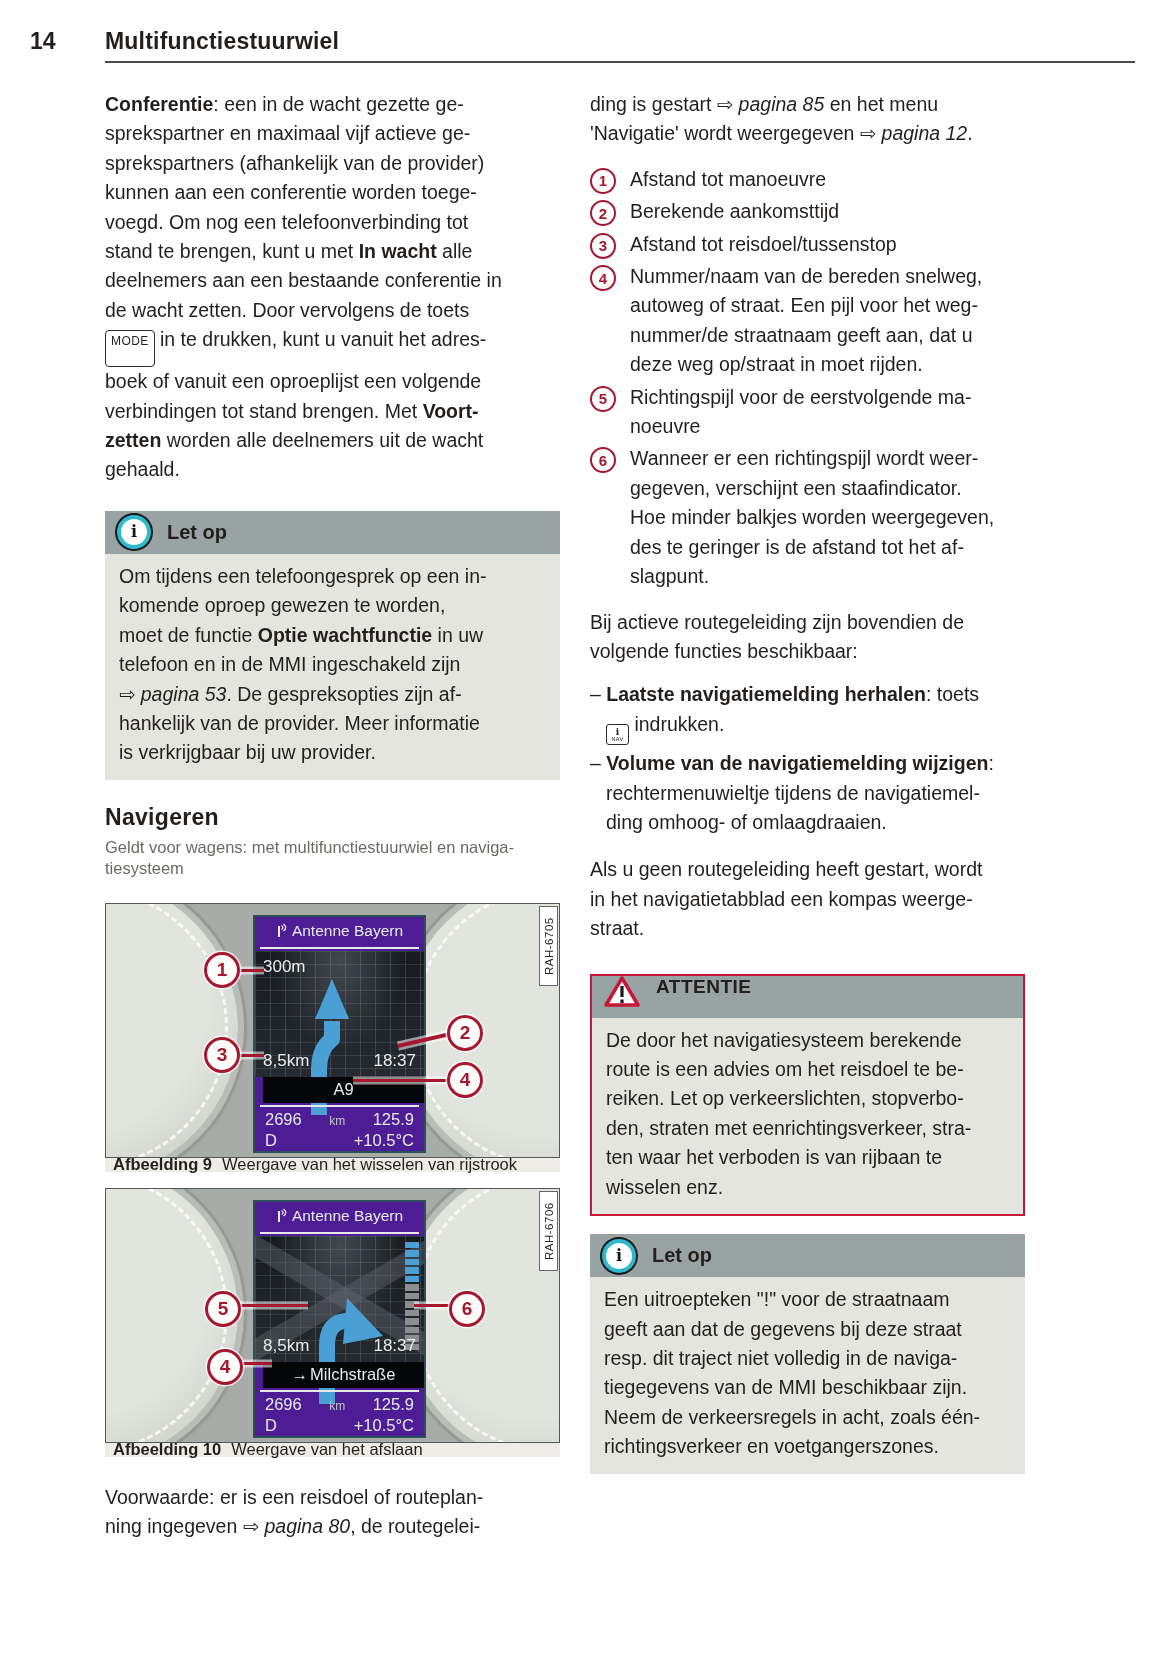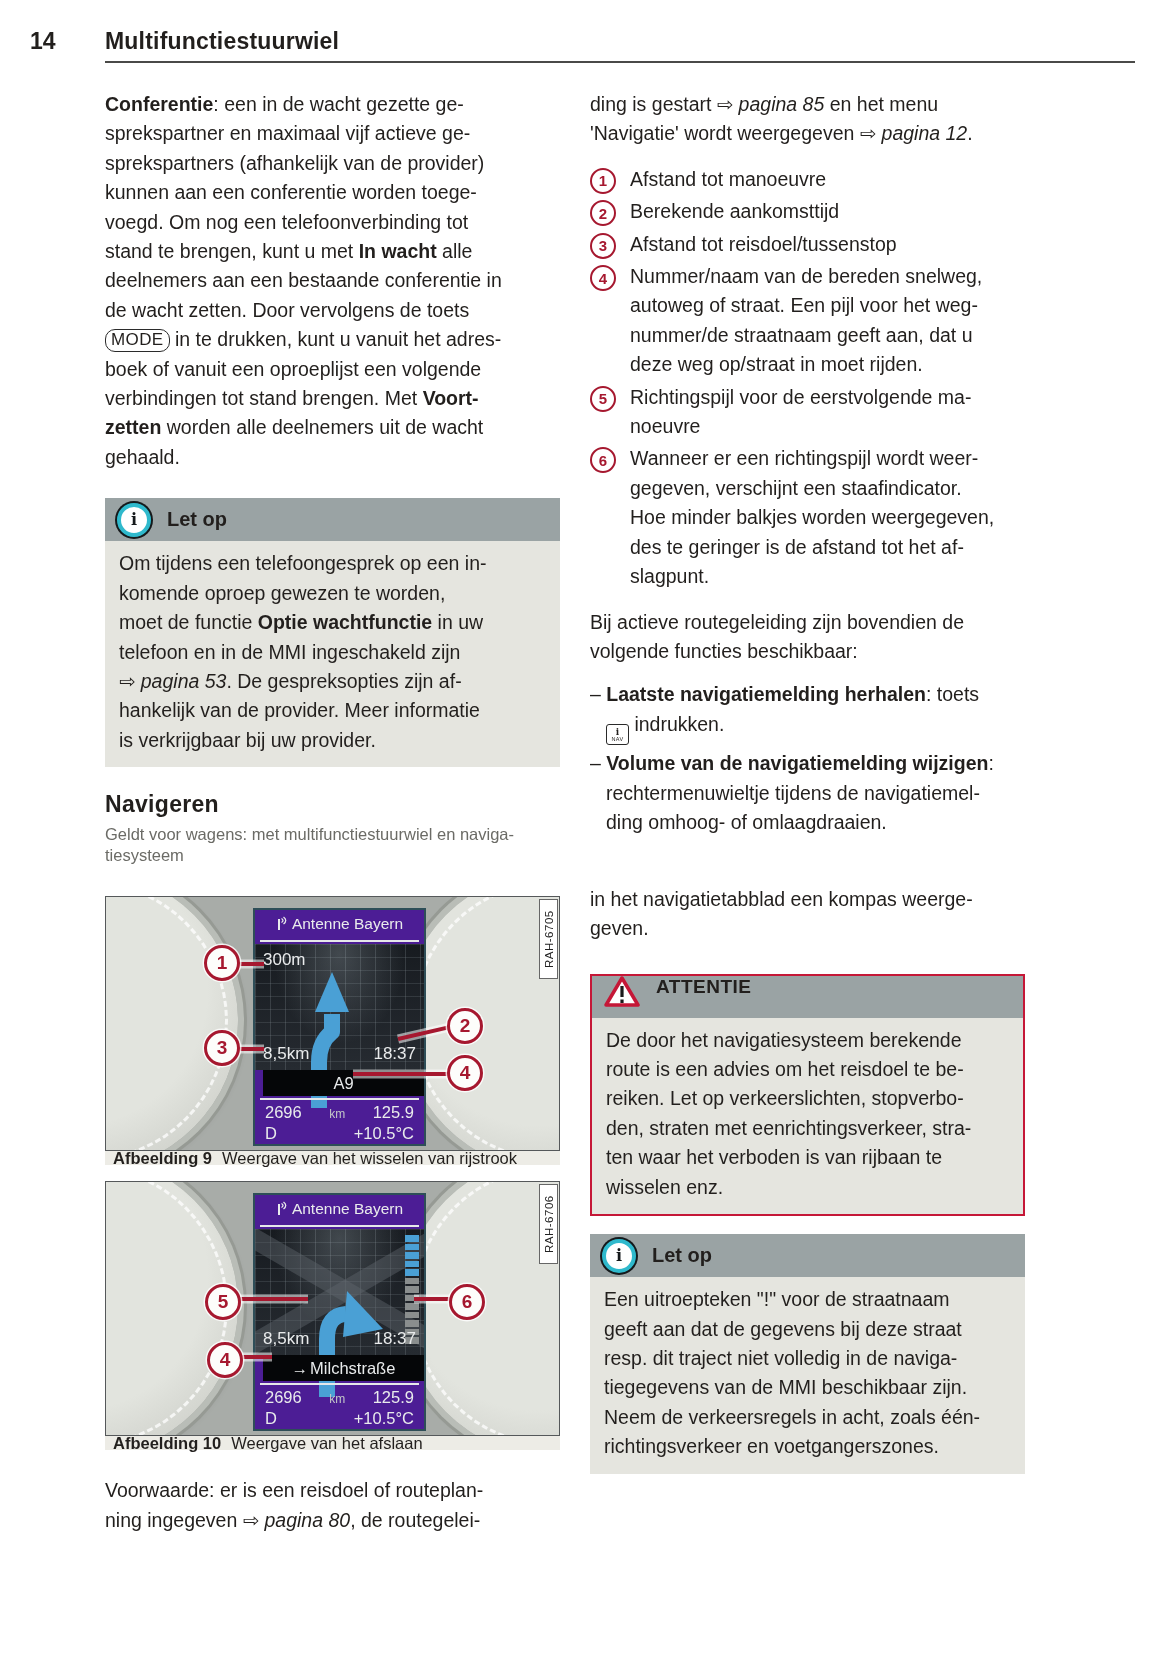--- a/index.html
+++ b/index.html
@@ -1,22 +1,22 @@
 <!DOCTYPE html>
 <html><head>
 <meta charset="utf-8">
 <style>
   html,body{margin:0;padding:0;background:#fff;}
   .page{position:relative;width:1165px;height:1653px;background:#fff;overflow:hidden;
         font-family:"Liberation Sans","DejaVu Sans",sans-serif;color:#221f1d;}
   p{margin:0;}
   .b{font-weight:bold}
   .i{font-style:italic}
-  .keycap{display:inline-block;border:1.5px solid #2b2b2b;border-radius:10px;padding:0 5px 1px;
-          font-size:17px;line-height:20px;vertical-align:1px;letter-spacing:.4px}
+  .keycap{display:inline-block;border:1.5px solid #2b2b2b;border-radius:4px;padding:0 5px 15px;
+          font-size:12px;line-height:20px;vertical-align:1px;letter-spacing:.4px}
   .pageno{position:absolute;left:30px;top:28px;font-size:23px;font-weight:bold}
   .chapter{position:absolute;left:105px;top:28px;font-size:23px;font-weight:bold;letter-spacing:.2px}
   .rule{position:absolute;left:105px;top:61px;width:1030px;height:2px;background:#4a4a48}
 
   .col{position:absolute;top:90px}
   .col-l{left:105px;width:455px}
   .col-r{left:590px;width:435px}
   .bt{font-size:19.5px;line-height:29.4px;}
 
   
@@ -26,21 +26,21 @@
   .note-body{background:#e5e5df;padding:8px 10px 12px 14px}
   .info-icon{width:26px;height:26px;border-radius:50%;background:#fff;border:4px solid #2fb9cc;
              box-shadow:0 0 0 2px #15191b;display:flex;align-items:center;justify-content:center;flex:0 0 auto}
   .info-icon .g{font-family:"DejaVu Serif",serif;font-weight:bold;font-size:16px;line-height:1;color:#15191b}
   .warn{margin-top:30px;border:2.5px solid #c51737}
   .warn-head{background:#9aa3a4;height:42px;display:flex;align-items:flex-start;padding-left:12px}
   .warn-title{font-size:19px;font-weight:bold;letter-spacing:.5px;margin-left:16px}
   .warn-body{background:#e5e5df;padding:8px 10px 12px 14px}
 
   .h1{font-size:23px;font-weight:bold;margin:24px 0 6px;letter-spacing:.3px}
-  .applies{font-size:16.5px;line-height:21px;color:#6b6b66;margin-bottom:30px}
+  .applies{font-size:16.5px;line-height:21px;color:#6b6b66;margin-bottom:24px}
 
   
   .numlist{margin:16px 0 16px}
   .li{display:flex;margin-bottom:3px}
   .lmark{flex:0 0 auto;width:22px;height:22px;border-radius:50%;border:2px solid #a6182f;background:#fff;
          color:#a6182f;font-size:15px;font-weight:bold;display:flex;align-items:center;justify-content:center;
          margin:3px 14px 0 0}
   .dashlist{margin:14px 0 18px}
   .dash{padding-left:16px;text-indent:-16px;margin-bottom:4px}
   .navkey{display:inline-flex;flex-direction:column;align-items:center;justify-content:center;width:21px;height:19px;
@@ -277,21 +277,21 @@
     <p class="bt"><span>Bij actieve routegeleiding zijn bovendien de</span><br><span>volgende functies beschikbaar:</span></p>
 
     <div class="dashlist">
       <div class="dash bt"><span>– </span><span class="b">Laatste navigatiemelding herhalen</span><span>: toets</span><br><span class="navkey">
             <span class="nk-i">i</span>
             <span class="nk-nav">NAV</span>
           </span><span> indrukken.</span></div>
       <div class="dash bt"><span>– </span><span class="b">Volume van de navigatiemelding wijzigen</span><span>:</span><br><span>rechtermenuwieltje tijdens de navigatiemel-</span><br><span>ding omhoog- of omlaagdraaien.</span></div>
     </div>
 
-    <p class="bt"><br><span>in het navigatietabblad een kompas weerge-</span><br><span>geven.</span></p>
+    <p class="bt"><span>Als u geen routegeleiding heeft gestart, wordt</span><br><span>in het navigatietabblad een kompas weerge-</span><br><span>straat.</span></p>
 
     <div class="warn">
       <div class="warn-head">
         <svg width="36" height="32" viewBox="0 0 36 32">
           <polygon points="18,2 34,29 2,29" fill="#fff" stroke="#c51737" stroke-width="3.5" stroke-linejoin="round"></polygon>
           <rect x="16.4" y="10" width="3.2" height="11" fill="#1a1a1a"></rect>
           <rect x="16.4" y="23.5" width="3.2" height="3.5" fill="#1a1a1a"></rect>
         </svg>
         <span class="warn-title">ATTENTIE</span>
       </div>

